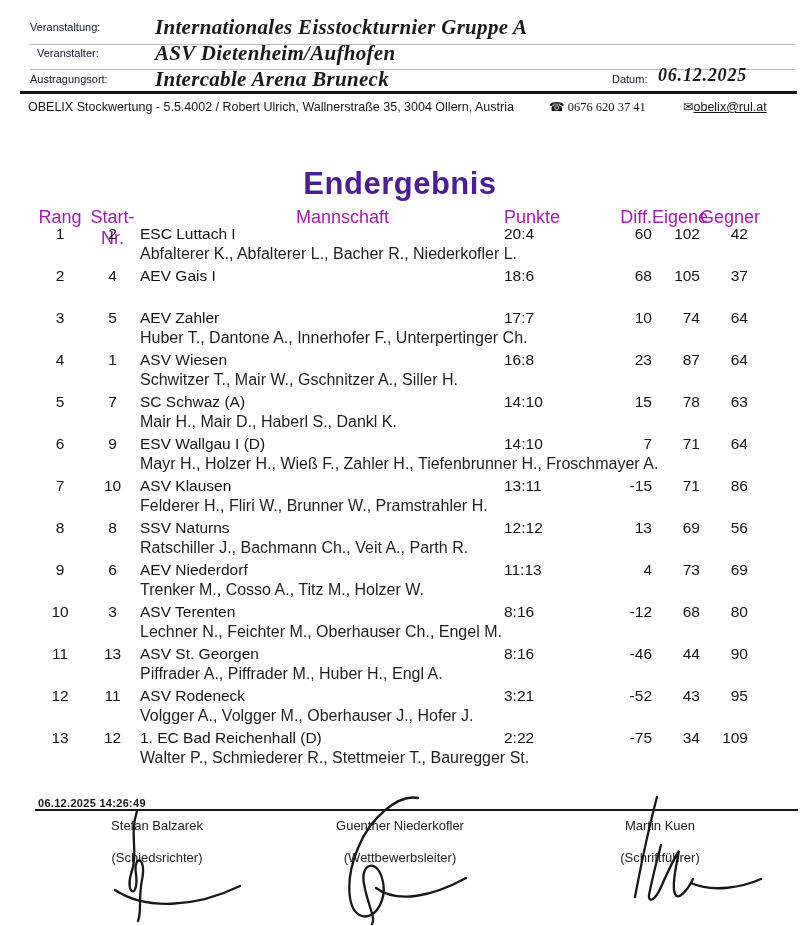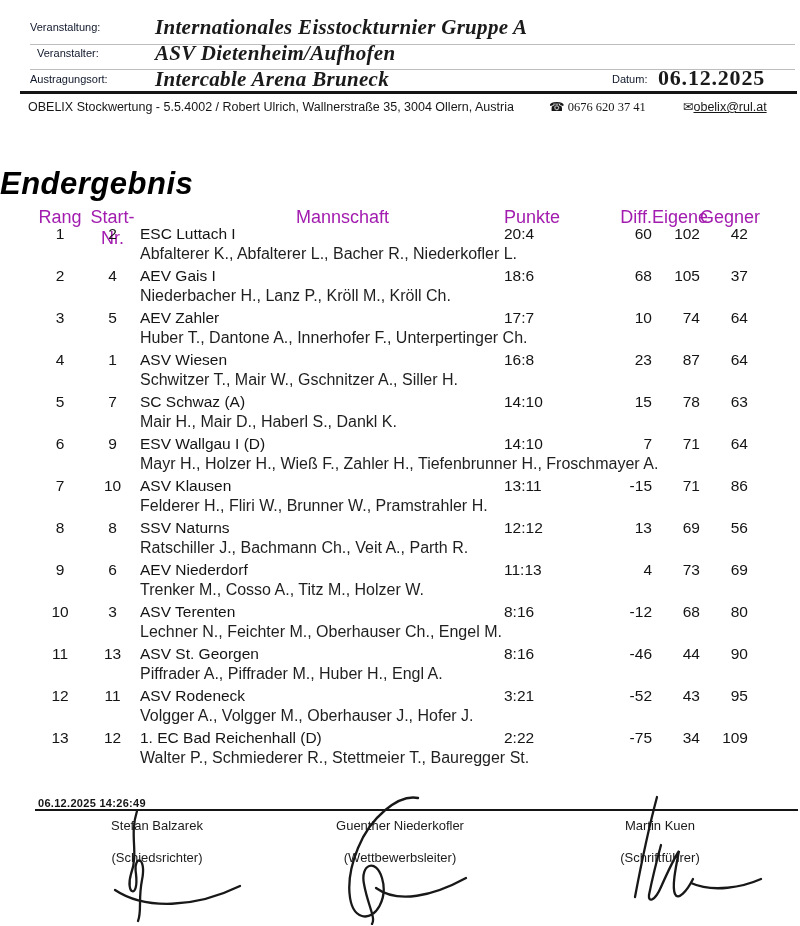--- a/index.html
+++ b/index.html
@@ -4,28 +4,28 @@
 <style>
   * { margin:0; padding:0; box-sizing:border-box; }
   html,body { background:#efefef; }
   body { font-family:"Liberation Sans", sans-serif; }
   .page { position:relative; width:800px; height:926px; margin:0 auto; background:#ffffff; color:#1a1a1a; overflow:hidden; }
   .abs { position:absolute; }
 
   
   .hlabel { font-size:11px; color:#0f172a; white-space:nowrap; }
   .hvalue { font-family:"Liberation Serif", serif; font-weight:bold; font-style:italic; font-size:21px; letter-spacing:.3px; white-space:nowrap; }
-  .dateval { font-family:"Liberation Serif", serif; font-weight:bold; font-size:22px; letter-spacing:.8px; }
+  .dateval { font-family:"Liberation Serif", serif; font-weight:bold; font-style:italic; font-size:18px; letter-spacing:.8px; }
   .faintline { height:1px; background:#bdbdbd; }
   .thickline { height:3px; background:#151515; }
   .orgline { font-size:12.5px; color:#161616; white-space:nowrap; }
   .email { text-decoration:underline; }
 
   
-  .title { width:100%; font-size:31px; font-weight:bold; font-style:italic; letter-spacing:.5px; color:#000000; }
+  .title { width:100%; text-align:center; font-size:31px; font-weight:bold; letter-spacing:.5px; color:#4c1d95; }
 
   
   .tgrid { display:grid; grid-template-columns:50px 55px 350px 85px 77px 48px 50px; width:715px; }
   .thead { font-size:18px; color:#a21caf; }
   .c-rang, .c-start { text-align:center; }
   .c-punkte { padding-left:14px; }
   .c-diff, .c-eigene, .c-gegner { text-align:right; }
   .c-gegner { padding-right:2px; }
   .th-mann { text-align:center; padding-left:55px; }
   .trow { height:42px; }
@@ -99,21 +99,20 @@
     <div class="trow">
       <div class="trow-main">
         <span class="c-rang">2</span>
         <span class="c-start">4</span>
         <span class="c-team">AEV Gais I</span>
         <span class="c-punkte">18:6</span>
         <span class="c-diff">68</span>
         <span class="c-eigene">105</span>
         <span class="c-gegner">37</span>
       </div>
-      <div class="trow-players">Niederbacher H., Lanz P., Kröll M., Kröll Ch.</div>
     </div>
 
     <div class="trow">
       <div class="trow-main">
         <span class="c-rang">3</span>
         <span class="c-start">5</span>
         <span class="c-team">AEV Zahler</span>
         <span class="c-punkte">17:7</span>
         <span class="c-diff">10</span>
         <span class="c-eigene">74</span>

